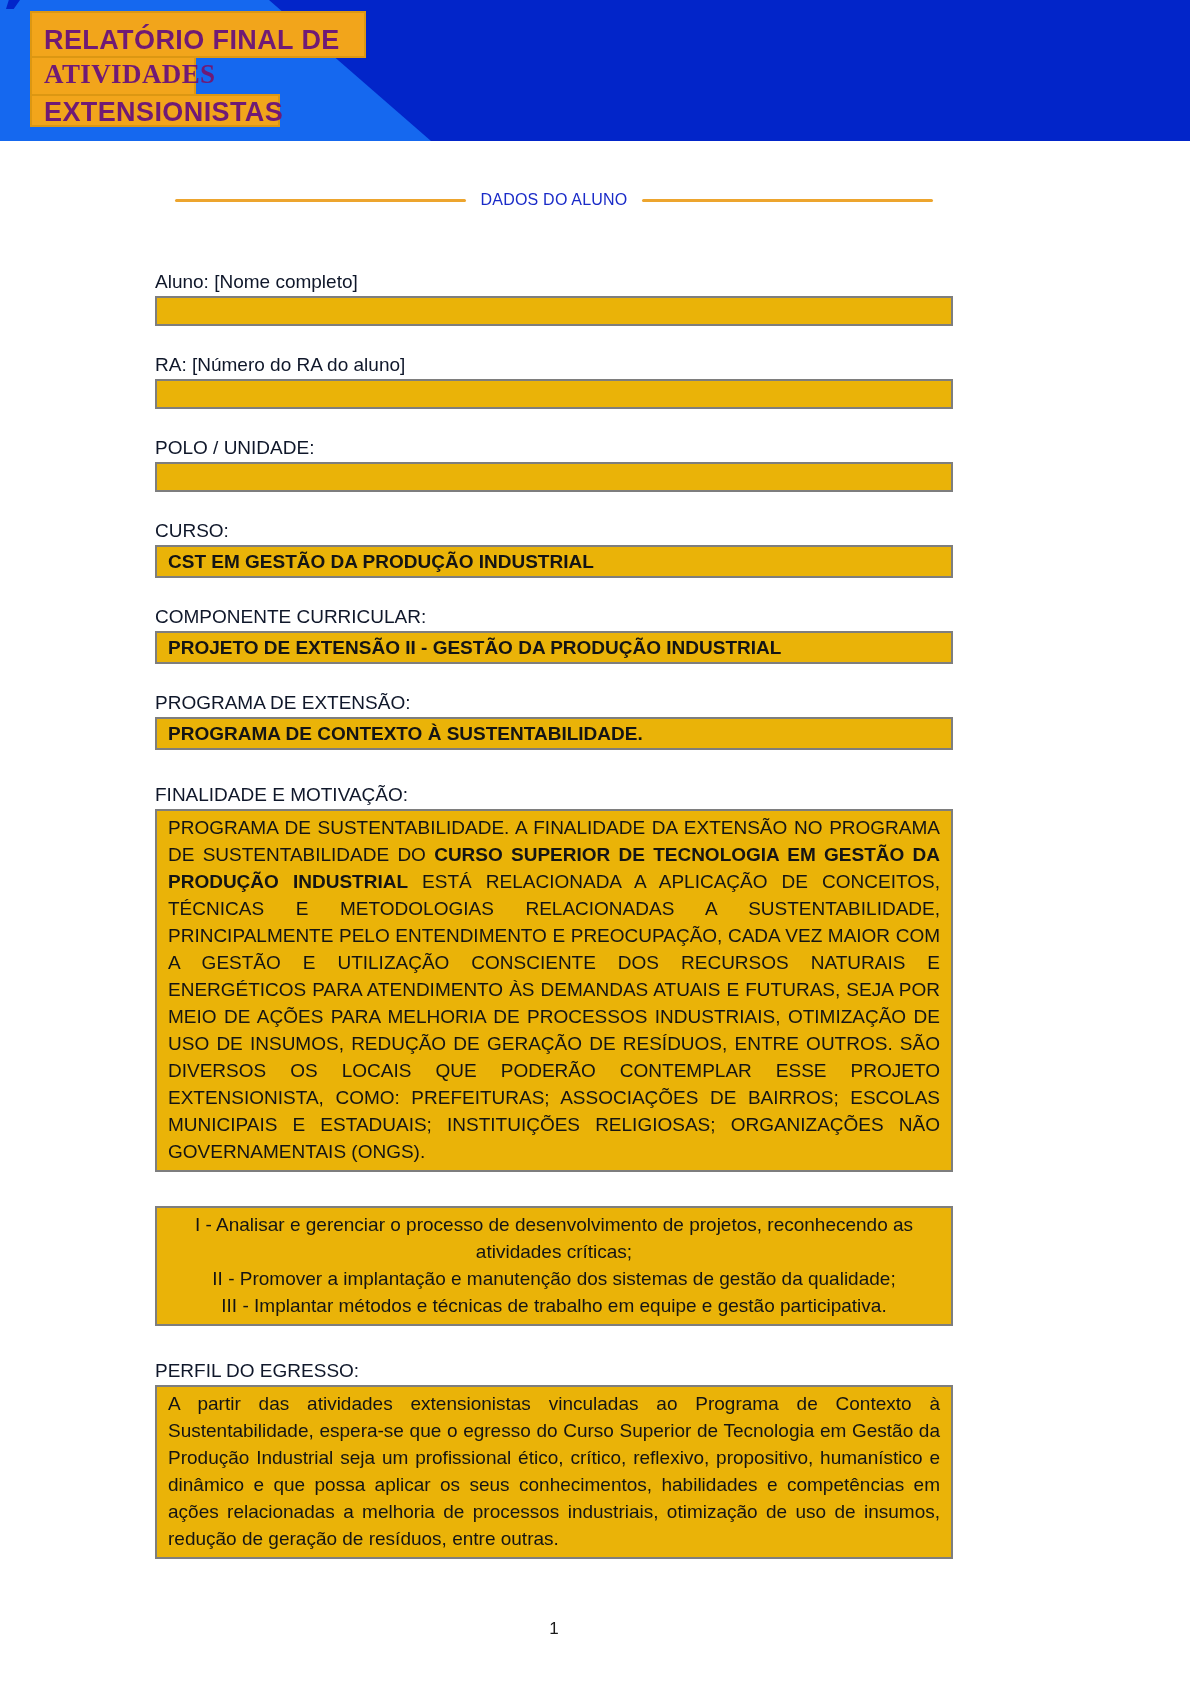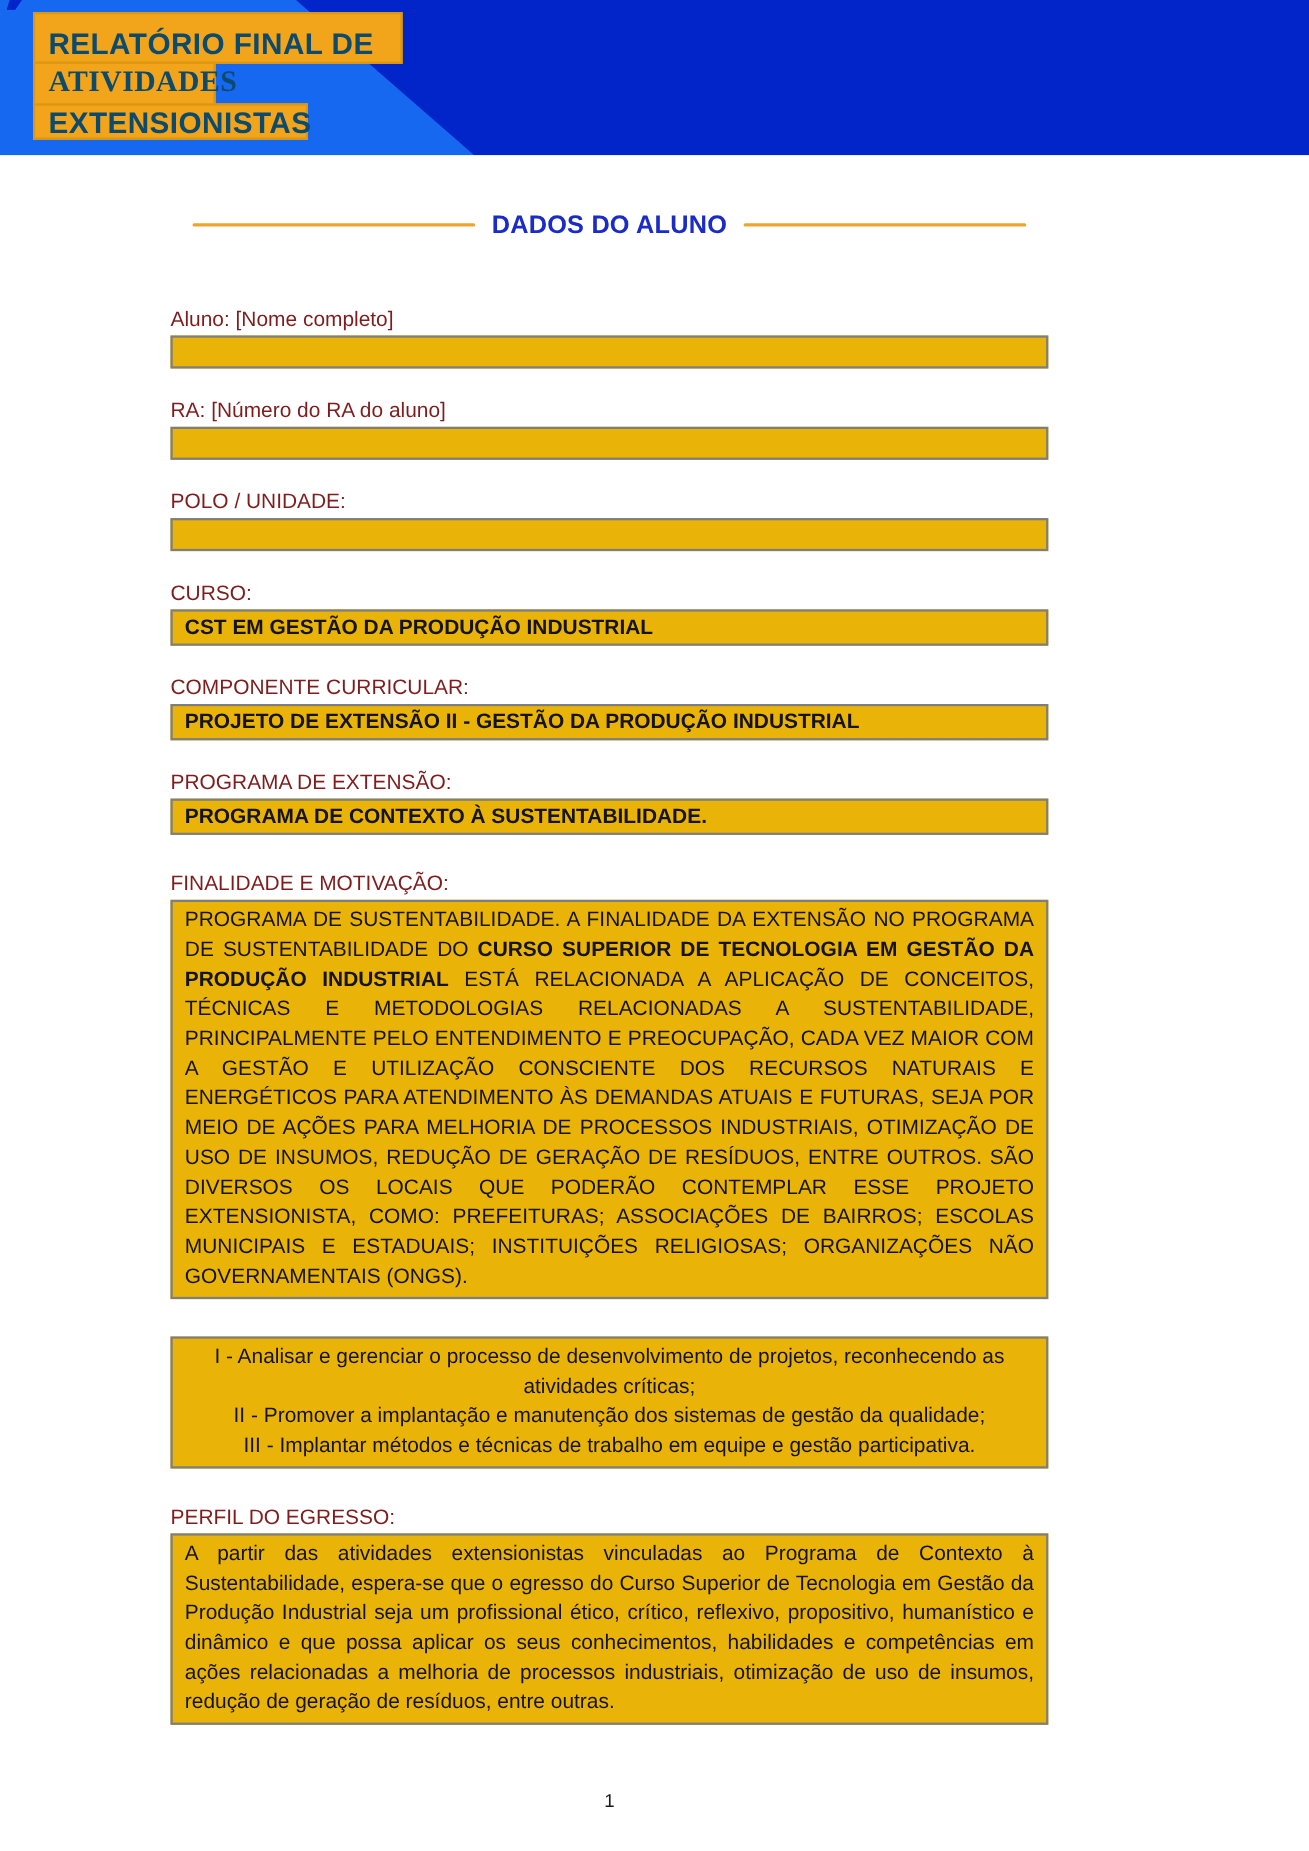--- a/index.html
+++ b/index.html
@@ -15,38 +15,38 @@
   .banner-dark {
     position:absolute; inset:0; background:#0225C9;
     clip-path: polygon(269px 0, 1190px 0, 1190px 141px, 431px 141px);
   }
   .banner-corner {
     position:absolute; left:6px; top:0; width:14px; height:9px; background:#0225C9;
     clip-path: polygon(20% 0, 100% 0, 55% 100%, 0 100%);
   }
   .banner-title { position:absolute; left:30px; top:11px; }
   .bar {
-    background:#F2A51B; border:2px solid #DC9712; color:#0c4a6e;
+    background:#F2A51B; border:2px solid #DC9712; color:#701a75;
     font-weight:700; font-size:27px; letter-spacing:0.4px;
     padding:1px 12px 3px 12px; white-space:nowrap;
   }
   .bar-1 { width:336px; height:47px; padding-top:12px; }
   .bar-2 { width:166px; height:40px; margin-top:-2px;font-family:Liberation Serif, serif; }
   .bar-3 { width:250px; height:33px; margin-top:-2px; }
 
   
   .content { width:798px; margin-left:155px; }
   .title-row { display:flex; align-items:center; gap:15px; padding:0 20px; margin-top:50px; }
   .rule { flex:1; height:3px; background:#EDA52E; border-radius:2px; }
-  .doc-title { color:#1A2BC8; font-weight:700; font-size:23px; letter-spacing:0.2px; white-space:nowrap; }
+  .doc-title { color:#1A2BC8; font-weight:400; font-size:16px; letter-spacing:0.2px; white-space:nowrap; }
 
   .group { margin-top:28px; }
   .group.first { margin-top:62px; }
   .group.roomy { margin-top:34px; }
-  .field-label { color:#7f1d1d; font-size:19px; line-height:22px; }
+  .field-label { color:#0f172a; font-size:19px; line-height:22px; }
   .box {
     margin-top:3px; border:2px solid #7E7E7E; background:#eab308;
     font-size:19px; line-height:27px; color:#141414;
     padding:1px 11px; min-height:30px; width:798px;
   }
   .box.empty { height:30px; }
   .box.value { font-weight:700; }
   .box.para { text-align:justify; padding:3px 11px 5px 11px; }
   .box.para b { font-weight:700; }
   .list-row { font-size:19px; line-height:27px; color:#141414; }

